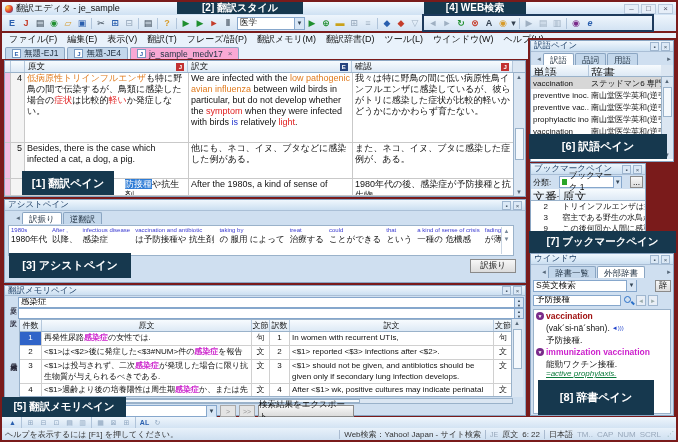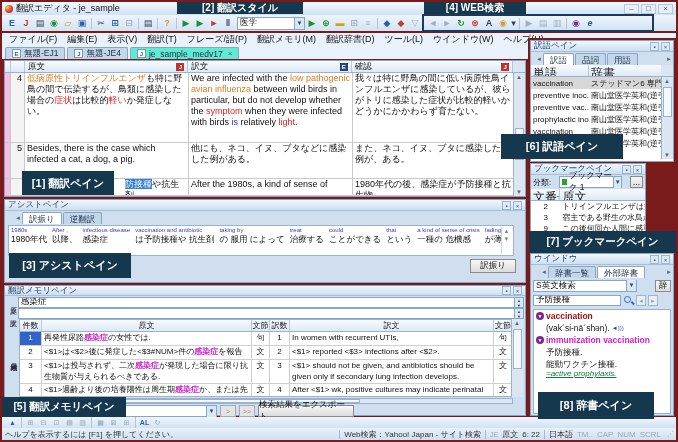--- a/index.html
+++ b/index.html
@@ -26,21 +26,21 @@
 .combo .arr{margin-left:auto;width:10px;height:11px;background:#d8e6f5;border-left:1px solid #86a7cc;font-size:6px;line-height:11px;text-align:center;color:#345}
 .webbar{left:420px;top:12px;width:232px;height:18px;border:2px solid #1d3a5c;z-index:10;
   background:linear-gradient(#eef5fc,#d3e3f3);display:flex;align-items:center;padding:0 2px;font-size:9px}
 .hline{left:0;top:29px;width:674px;height:2px;background:#7a1b1b}
 .menubar{left:0;top:31px;width:674px;height:13px;background:#e9f2fb;display:flex;gap:10px;padding-left:7px;font-size:9px;align-items:center}
 .menubar span{white-space:nowrap}
 
 .tabbar{left:0;top:44px;width:530px;height:13px;background:#e9f2fb;display:flex;align-items:flex-end;padding-left:3px}
 .dtab{display:flex;align-items:center;gap:3px;height:12px;padding:0 6px;font-size:8.5px;background:#c3d7eb;
   border:1px solid #8aa5c2;border-bottom:none;border-radius:2px 2px 0 0;margin-right:2px;color:#234}
-.dtab.active{background:#5eead4}
+.dtab.active{background:#f9a8d4}
 .dicon{width:9px;height:9px;border:1px solid #7a9ac0;background:#fff;font-size:6px;line-height:8px;color:#2a5fae;text-align:center;font-weight:bold}
 .tclose{color:#667;font-size:8px;margin-left:2px}
 
 .maroon{background:#7a1b1b}
 
 .pane{position:absolute;background:#cfdff0;border:1px solid #8aa5c2}
 .ptitle{height:11px;background:linear-gradient(#f0f7fd,#cbdff1);display:flex;align-items:center;font-size:8.5px;color:#1d3f66;padding:0 3px;border-bottom:1px solid #aabfd6}
 .ptitle .sp{margin-left:auto;display:flex;gap:2px}
 .pbtn{width:9px;height:9px;font-size:6px;line-height:8px;text-align:center;color:#456;background:#dce9f6;border:1px solid #9fb6cf}
 .ptabs{display:flex;align-items:flex-end;height:13px;padding-left:9px;font-size:8.5px}
@@ -485,26 +485,26 @@
     </div>
     <div style="position:absolute;left:2px;top:55px;width:138px;height:105px;background:#fff;border:1px solid #9ab2ca;overflow:hidden">
       <div class="dline">
         <span class="tog">▼</span>
         <span class="hw1">vaccination</span>
       </div>
       <div class="dline" style="padding-left:12px">
         <span>(vak´si-nā´shən).</span>
         <span class="spk">◄)))</span>
       </div>
+      <div class="dline" style="padding-left:12px">
+        <span>予防接種.</span>
+      </div>
       <div class="dline">
         <span class="tog">▼</span>
         <span class="hw2">immunization vaccination</span>
-      </div>
-      <div class="dline" style="padding-left:12px">
-        <span>予防接種.</span>
       </div>
       <div class="dline" style="padding-left:12px;flex-wrap:wrap">
         <span>能動ワクチン接種.</span>&nbsp;
         <span class="glink">=active prophylaxis.</span>
       </div>
     </div>
   </div>
 
   <div class="abs bottombar">
     <span class="bi" style="color:#2a5fae">▲</span>
@@ -538,17 +538,17 @@
     <span class="gray">NUM</span>
     <span class="gray">SCRL</span>
     <span class="grip">⋰</span>
   </div>
 
   <div class="lab" style="left:20px;top:169px;width:92px;height:24px">[1] 翻訳ペイン</div>
   <div class="lab" style="left:175px;top:0;width:126px;height:12px;font-size:10px">[2] 翻訳スタイル</div>
   <div class="lab" style="left:7px;top:251px;width:122px;height:25px">[3] アシストペイン</div>
   <div class="lab" style="left:422px;top:0;width:102px;height:12px;font-size:10px">[4] WEB検索</div>
   <div class="lab" style="left:0;top:395px;width:124px;height:20px;font-size:10.5px">[5] 翻訳メモリペイン</div>
-  <div class="lab" style="left:499px;top:132px;width:122px;height:25px">[6] 訳語ペイン</div>
+  <div class="lab" style="left:527px;top:132px;width:138px;height:25px">[6] 訳語ペイン</div>
   <div class="lab" style="left:527px;top:229px;width:147px;height:22px;font-size:10.5px">[7] ブックマークペイン</div>
-  <div class="lab" style="left:536px;top:390px;width:116px;height:27px">[8] 辞書ペイン</div>
+  <div class="lab" style="left:536px;top:378px;width:116px;height:35px">[8] 辞書ペイン</div>
 
 </div>
 
 </body></html>

